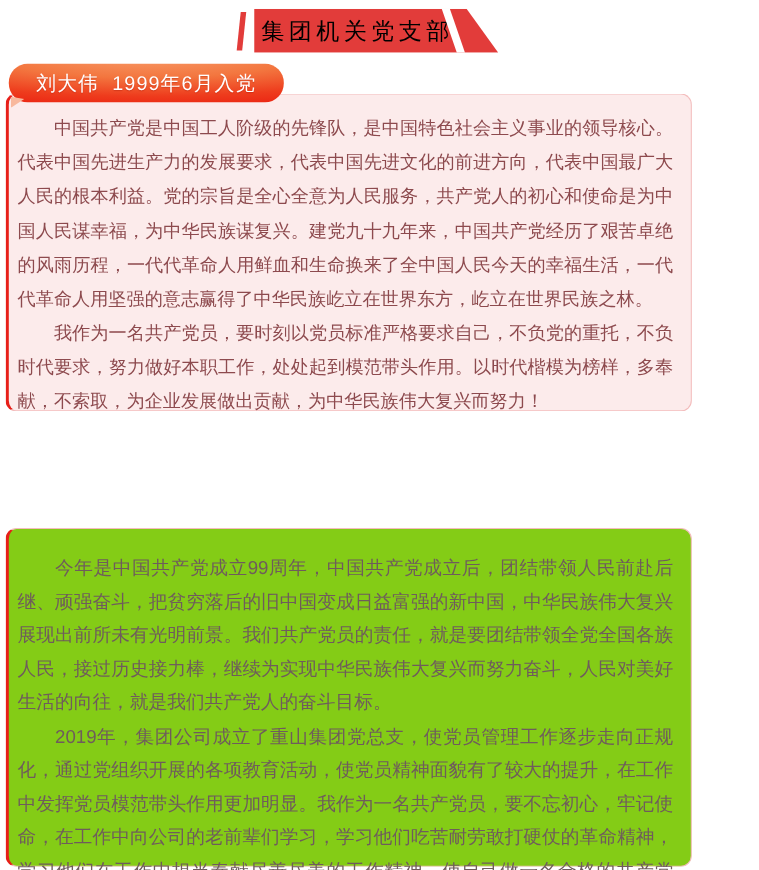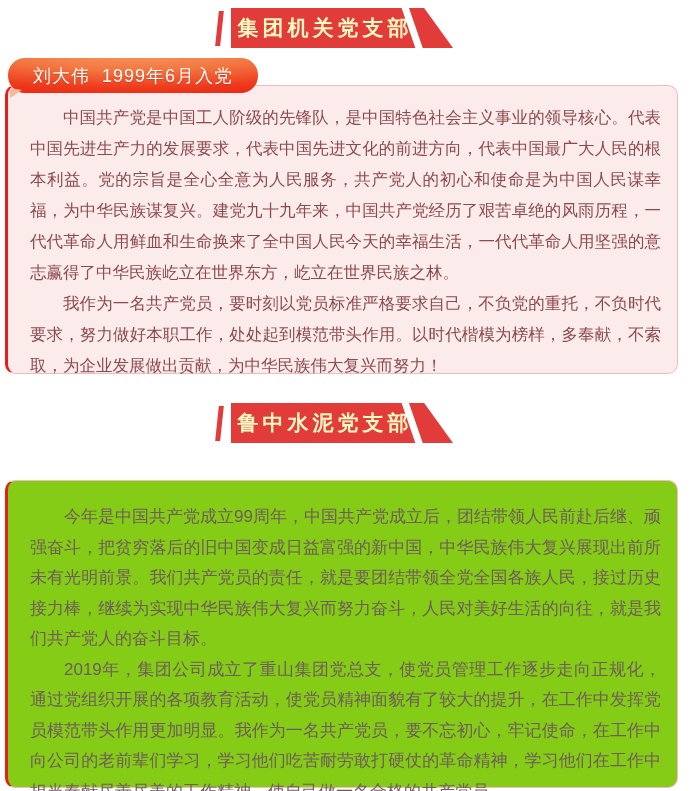--- a/index.html
+++ b/index.html
@@ -20,21 +20,21 @@
     position:absolute;left:14px;top:0;width:222px;height:40px;
     background:#e23c3a;
     clip-path:polygon(0 0,87% 0,100% 100%,0 100%);
     display:flex;align-items:center;justify-content:center;
   }
   .banner .banner-body::after{ 
     content:"";position:absolute;left:178px;top:-10px;width:7px;height:62px;
     background:#ffffff;transform:rotate(-19deg);
   }
   .banner .banner-label{
-    color:#fef9c3;font-size:21px;font-weight:bold;letter-spacing:4px;
+    color:#000000;font-size:21px;font-weight:normal;letter-spacing:4px;
     padding-right:34px;white-space:pre;
   }
 
   
   .ribbon{
     position:absolute;left:8px;width:250px;height:35px;
     border-radius:17px;
     background:radial-gradient(150% 160% at 50% -25%,
        #f89d6a 0%,#f3763f 38%,#ee3c1d 68%,#e9140b 100%);
     display:flex;align-items:center;justify-content:center;
@@ -45,25 +45,25 @@
     background:#f8b89d;clip-path:polygon(0 100%,0 0,100% 20%);
     z-index:-1;
   }
   .ribbon .ribbon-label{
     color:#ffffff;font-size:18px;font-weight:normal;letter-spacing:1px;
     white-space:pre;text-shadow:0 1px 1px rgba(160,20,10,.35);
   }
 
   
   .box{
-    position:absolute;left:5px;width:673px;box-sizing:border-box;
+    position:absolute;left:5px;width:624px;box-sizing:border-box;
     background:#fcebeb;
     border:1px solid #f3bcbc;border-left:3px solid #e71f19;
     border-radius:10px;
-    padding:16px 16px 8px 22px;
+    padding:16px 16px 8px 8px;
     z-index:1;
     text-align:justify;
   }
   .box p{margin:0;text-indent:2em;}
   .s1-box{top:85px;height:289px;font-size:16.5px;line-height:31px;color:#8d4a4e;}
   .s2-box{top:480px;height:308px;font-size:17px;line-height:30.5px;color:#6f5c5c;padding-top:21px;background:#84cc16;}
 
   .s1-banner{top:8px;}
   .s1-ribbon{top:58px;}
   .s2-banner{top:403px;}
@@ -83,26 +83,20 @@
 
   <div class="box s1-box">
     <p>中国共产党是中国工人阶级的先锋队，是中国特色社会主义事业的领导核心。代表中国先进生产力的发展要求，代表中国先进文化的前进方向，代表中国最广大人民的根本利益。党的宗旨是全心全意为人民服务，共产党人的初心和使命是为中国人民谋幸福，为中华民族谋复兴。建党九十九年来，中国共产党经历了艰苦卓绝的风雨历程，一代代革命人用鲜血和生命换来了全中国人民今天的幸福生活，一代代革命人用坚强的意志赢得了中华民族屹立在世界东方，屹立在世界民族之林。</p>
     <p>我作为一名共产党员，要时刻以党员标准严格要求自己，不负党的重托，不负时代要求，努力做好本职工作，处处起到模范带头作用。以时代楷模为榜样，多奉献，不索取，为企业发展做出贡献，为中华民族伟大复兴而努力！</p>
   </div>
 
   <div class="ribbon s1-ribbon">
     <span class="ribbon-label">刘大伟  1999年6月入党</span>
   </div>
 
-  <div class="banner s2-banner">
-    <span class="fold"></span>
-    <div class="banner-body">
-      <span class="banner-label">鲁中水泥党支部</span>
-    </div>
-  </div>
 
   <div class="box s2-box">
     <p>今年是中国共产党成立99周年，中国共产党成立后，团结带领人民前赴后继、顽强奋斗，把贫穷落后的旧中国变成日益富强的新中国，中华民族伟大复兴展现出前所未有光明前景。我们共产党员的责任，就是要团结带领全党全国各族人民，接过历史接力棒，继续为实现中华民族伟大复兴而努力奋斗，人民对美好生活的向往，就是我们共产党人的奋斗目标。</p>
     <p>2019年，集团公司成立了重山集团党总支，使党员管理工作逐步走向正规化，通过党组织开展的各项教育活动，使党员精神面貌有了较大的提升，在工作中发挥党员模范带头作用更加明显。我作为一名共产党员，要不忘初心，牢记使命，在工作中向公司的老前辈们学习，学习他们吃苦耐劳敢打硬仗的革命精神，学习他们在工作中担当奉献尽善尽美的工作精神，使自己做一名合格的共产党员。</p>
   </div>
 
 
 </div>
 
 </body></html>

